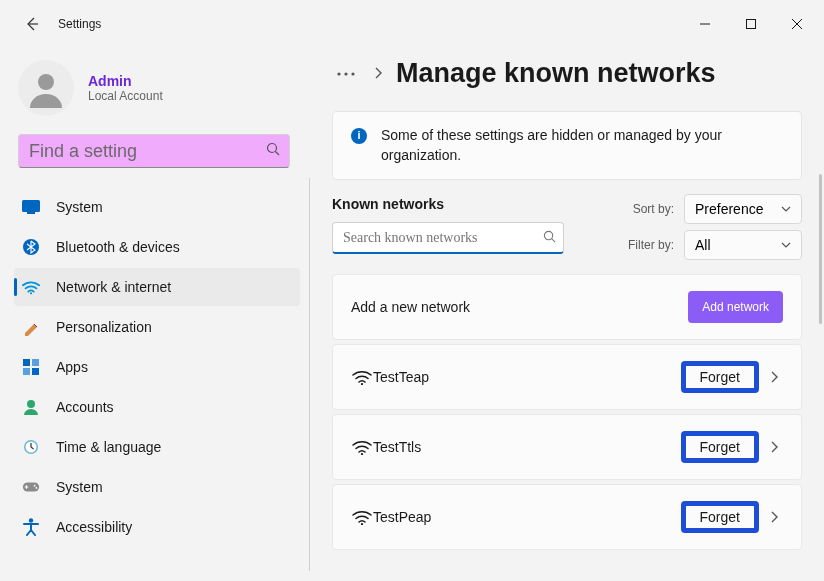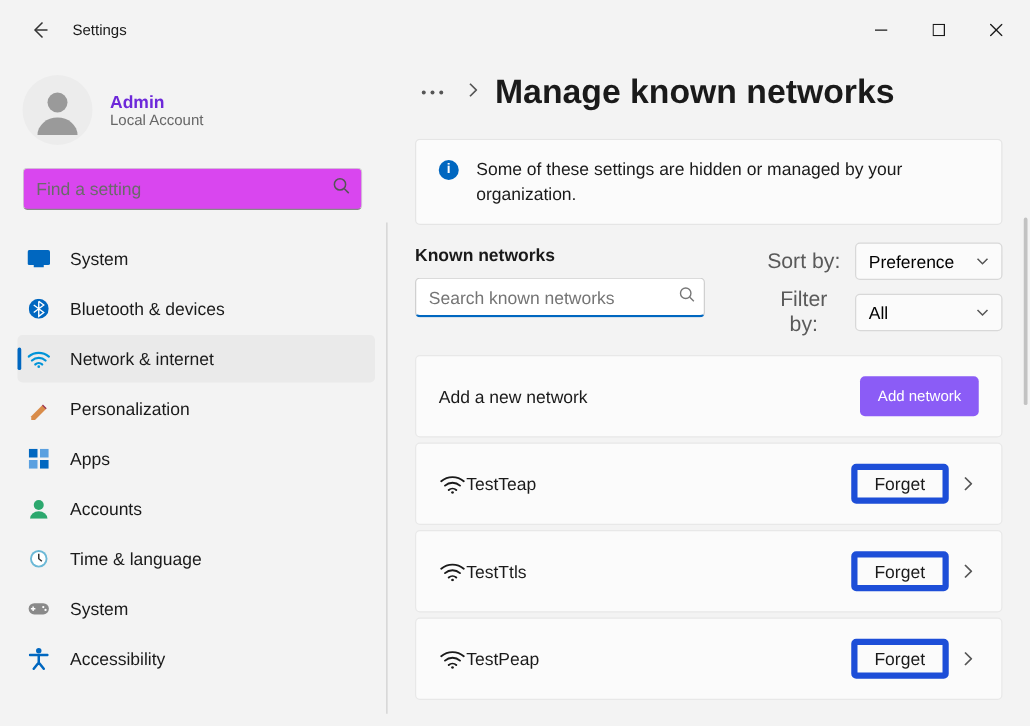--- a/index.html
+++ b/index.html
@@ -10,44 +10,44 @@
   .win-ctrls { margin-left: auto; display: flex; }
   .win-ctrl { width: 46px; height: 32px; display: flex; align-items: center; justify-content: center; }
   .layout { display: flex; height: calc(100% - 48px); }
   .sidebar { width: 310px; padding: 8px 10px 0 6px; display: flex; flex-direction: column; position: relative; }
   .sidebar::after { content: ""; position: absolute; right: 0; top: 130px; bottom: 10px; width: 1px; background: #d0d0d0; }
   .user-row { display: flex; align-items: center; padding: 4px 12px 18px 12px; gap: 14px; }
   .avatar { width: 56px; height: 56px; border-radius: 50%; background: #ececec; display: flex; align-items: center; justify-content: center; }
   .user-name { font-size: 14px; font-weight: 600; color: #6d28d9; }
   .user-sub { font-size: 12px; color: #666; }
   .search-wrap { margin: 0 10px 20px 12px; position: relative; }
-  .search-input { width: 100%; height: 34px; border: 1px solid #d0d0d0; border-bottom: 1.5px solid #888; border-radius: 4px; background: #d946ef; padding: 0 34px 0 10px; font-size: 14px; outline: none; }
+  .search-input { width: 100%; height: 34px; border: 1px solid #d0d0d0; border-bottom: 1.5px solid #888; border-radius: 4px; background: #f0abfc; padding: 0 34px 0 10px; font-size: 18px; outline: none; }
   .search-input::placeholder { color: #6a6a6a; }
   .search-glass { position: absolute; right: 10px; top: 50%; transform: translateY(-50%); color: #555; }
   .nav { display: flex; flex-direction: column; gap: 2px; padding-left: 8px; overflow: hidden; }
   .nav-item { display: flex; align-items: center; gap: 16px; height: 38px; padding: 0 10px 0 8px; border-radius: 4px; font-size: 14px; color: #1a1a1a; position: relative; }
   .nav-item.selected { background: #eaeaea; }
   .nav-item.selected::before { content: ""; position: absolute; left: 0; top: 10px; bottom: 10px; width: 3px; background: #0067c0; border-radius: 2px; }
   .nav-icon { width: 18px; height: 18px; display: flex; align-items: center; justify-content: center; }
   .main { flex: 1; padding: 10px 8px 0 22px; display: flex; flex-direction: column; overflow: hidden; position: relative; }
   .crumb-row { display: flex; align-items: center; gap: 14px; margin-bottom: 22px; }
   .ellipsis { width: 28px; display: flex; justify-content: center; color: #555; font-size: 18px; line-height: 0; }
   .chev-sep { color: #555; }
   .page-title { font-size: 27px; font-weight: 600; color: #1a1a1a; }
   .content-scroll { flex: 1; overflow-y: auto; padding-right: 14px; }
   .banner { display: flex; gap: 14px; background: #fbfbfb; border: 1px solid #e5e5e5; border-radius: 4px; padding: 14px 18px; margin-bottom: 16px; font-size: 14px; color: #1a1a1a; line-height: 1.4; }
   .info-icon { width: 16px; height: 16px; border-radius: 50%; background: #0067c0; color: #fff; font-size: 11px; font-weight: bold; display: flex; align-items: center; justify-content: center; flex-shrink: 0; margin-top: 2px; }
   .section-row { display: flex; align-items: flex-start; gap: 16px; margin-bottom: 14px; }
   .section-col { display: flex; flex-direction: column; gap: 10px; flex: 1; }
   .section-title { font-size: 14px; font-weight: 600; color: #1a1a1a; }
-  .known-search { width: 232px; height: 32px; border: 1px solid #d0d0d0; border-bottom: 2px solid #0067c0; border-radius: 4px; background: #fff; padding: 0 30px 0 10px; font-size: 14px; outline: none; }
+  .known-search { width: 232px; height: 32px; border: 1px solid #d0d0d0; border-bottom: 2px solid #0067c0; border-radius: 4px; background: #fff; padding: 0 30px 0 10px; font-size: 14px; outline: none; font-family: Liberation Serif, serif; }
   .known-search-wrap { position: relative; width: fit-content; }
   .sf-rows { display: flex; flex-direction: column; gap: 6px; margin-top: -2px; }
   .sf-row { display: flex; align-items: center; gap: 10px; }
-  .sf-label { font-size: 17px; color: #5a5a5a; width: 62px; text-align: center; }
+  .sf-label { font-size: 12px; color: #5a5a5a; width: 62px; text-align: right; }
   .sf-select { width: 118px; height: 30px; border: 1px solid #d8d8d8; border-radius: 4px; background: #fbfbfb; padding: 0 10px; font-size: 14px; display: flex; align-items: center; justify-content: space-between; }
   .card { background: #fbfbfb; border: 1px solid #e8e8e8; border-radius: 4px; padding: 16px 18px; margin-bottom: 4px; display: flex; align-items: center; }
   .card + .card { margin-top: 3px; }
   .add-label { font-size: 14px; color: #1a1a1a; }
   .spacer { flex: 1; }
   .btn-primary { background: #8b5cf6; color: #fff; border: none; border-radius: 4px; height: 32px; padding: 0 14px; font-size: 12px; }
   .btn-secondary { background: #fbfbfb; border: 5px solid #1d4ed8; border-radius: 4px; height: 32px; padding: 0 14px; font-size: 14px; color: #1a1a1a; }
   .net-name { font-size: 14px; color: #1a1a1a; }
   .wifi-glyph { width: 22px; display: flex; justify-content: center; }
   .row-chev { width: 18px; display: flex; justify-content: center; color: #555; margin-left: 6px; }

